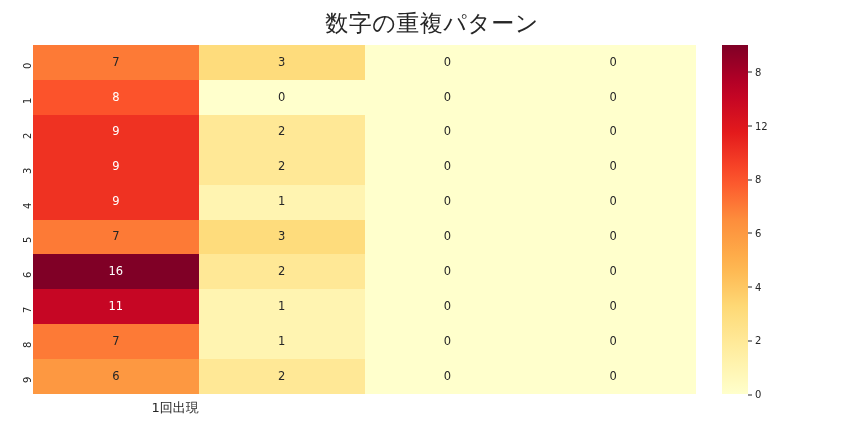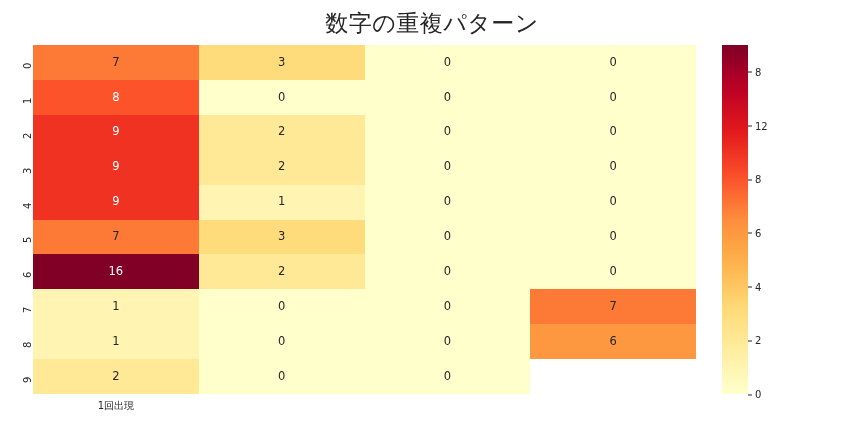--- a/index.html
+++ b/index.html
@@ -78,22 +78,22 @@
   
   #xticks {
     position: absolute;
     left: 33px;
     top: 399px;
     width: 663px;
     display: grid;
     grid-template-columns: repeat(4, 1fr);
   }
   .xtick {
-    text-align: center;
-    font-size: 10px;
+    text-align: right;
+    font-size: 13px;
     color: #262626;
   }
   
   #cbar {
     position: absolute;
     left: 722px;
     top: 45px;
     width: 26px;
     height: 349px;
   }
@@ -202,20 +202,23 @@
           <span style="color: rgb(255, 255, 255);">16</span>
         </div>
         <div class="cell" style="background: rgb(255, 232, 150);">
           <span style="color: rgb(38, 38, 38);">2</span>
         </div>
         <div class="cell" style="background: rgb(255, 255, 204);">
           <span style="color: rgb(38, 38, 38);">0</span>
         </div>
         <div class="cell" style="background: rgb(255, 255, 204);">
           <span style="color: rgb(38, 38, 38);">0</span>
+        </div>
+        <div class="cell" style="background: rgb(198, 6, 36);">
+          <span style="color: rgb(255, 255, 255);">11</span>
         </div>
         <div class="cell" style="background: rgb(255, 244, 177);">
           <span style="color: rgb(38, 38, 38);">1</span>
         </div>
         <div class="cell" style="background: rgb(255, 255, 204);">
           <span style="color: rgb(38, 38, 38);">0</span>
         </div>
         <div class="cell" style="background: rgb(255, 255, 204);">
           <span style="color: rgb(38, 38, 38);">0</span>
         </div>

